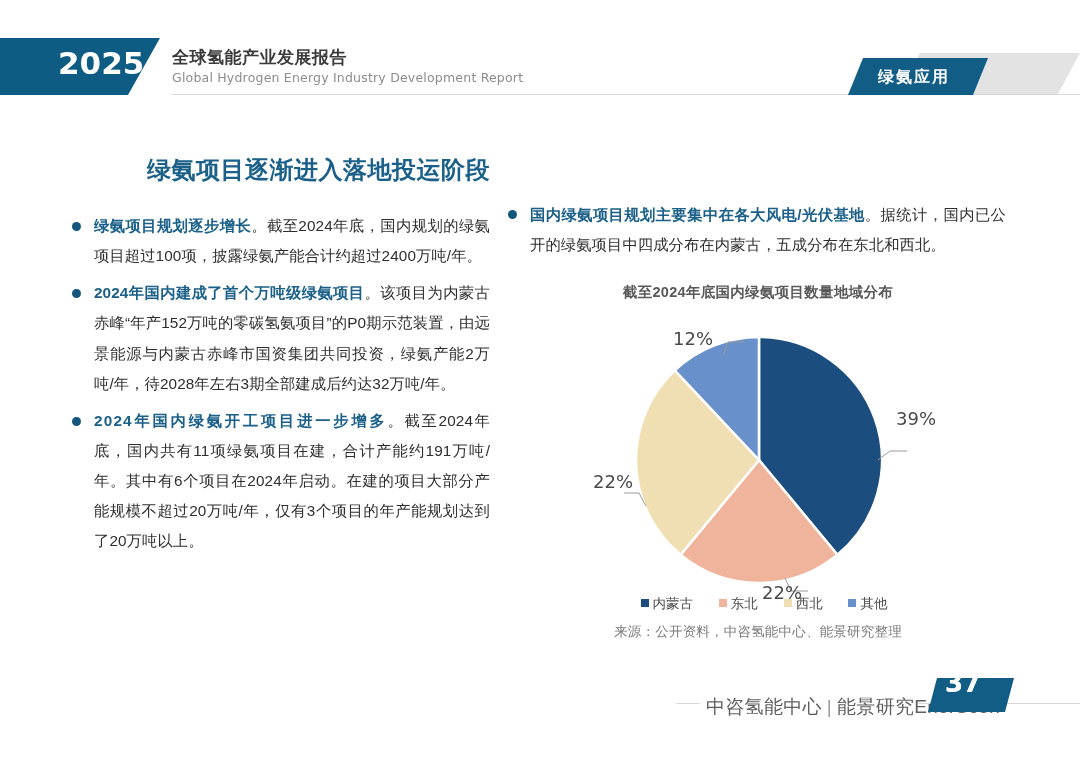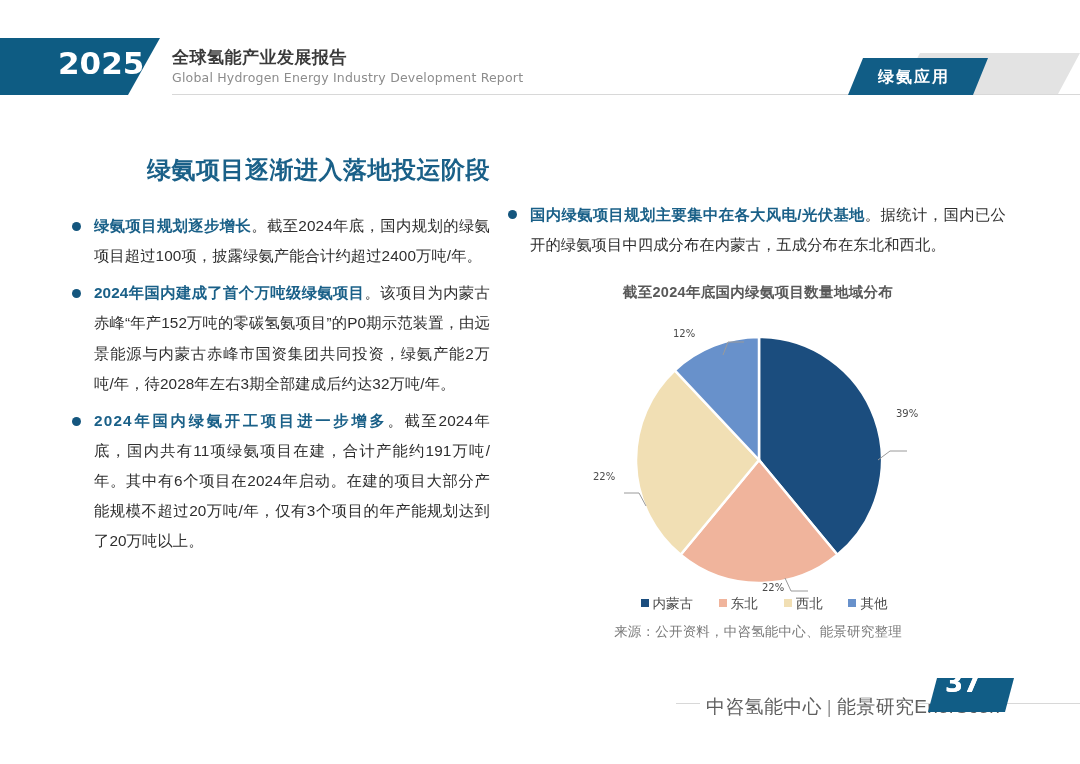--- a/index.html
+++ b/index.html
@@ -182,21 +182,21 @@
     height: 300px;
     margin-top: 8px;
   }
   #pie-svg {
     position: absolute;
     left: 0;
     top: 0;
   }
   .pie-label {
     position: absolute;
-    font-size: 10px;
+    font-size: 18px;
     color: #4a4a4a;
     font-family: "DejaVu Sans", sans-serif;
   }
   #label-39 { left: 388px; top: 98px; }
   #label-22 { left: 254px; top: 272px; }
   #label-27 { left: 85px; top: 161px; }
   #label-12 { left: 165px; top: 18px; }
 
   #legend {
     position: absolute;

